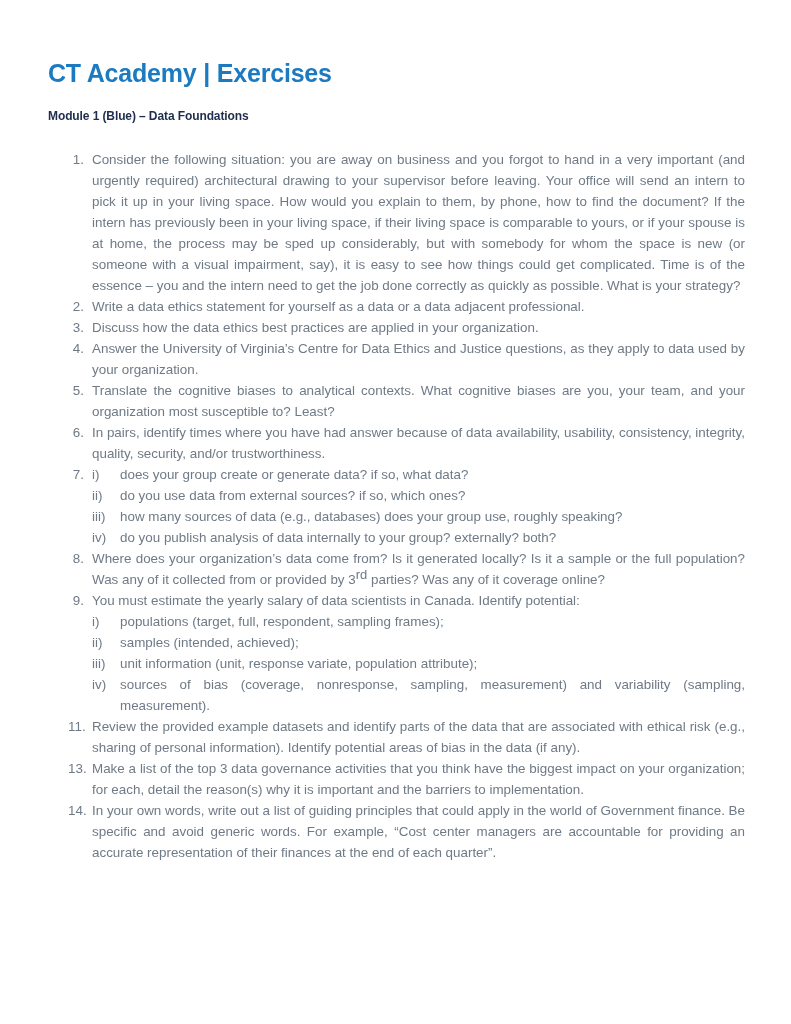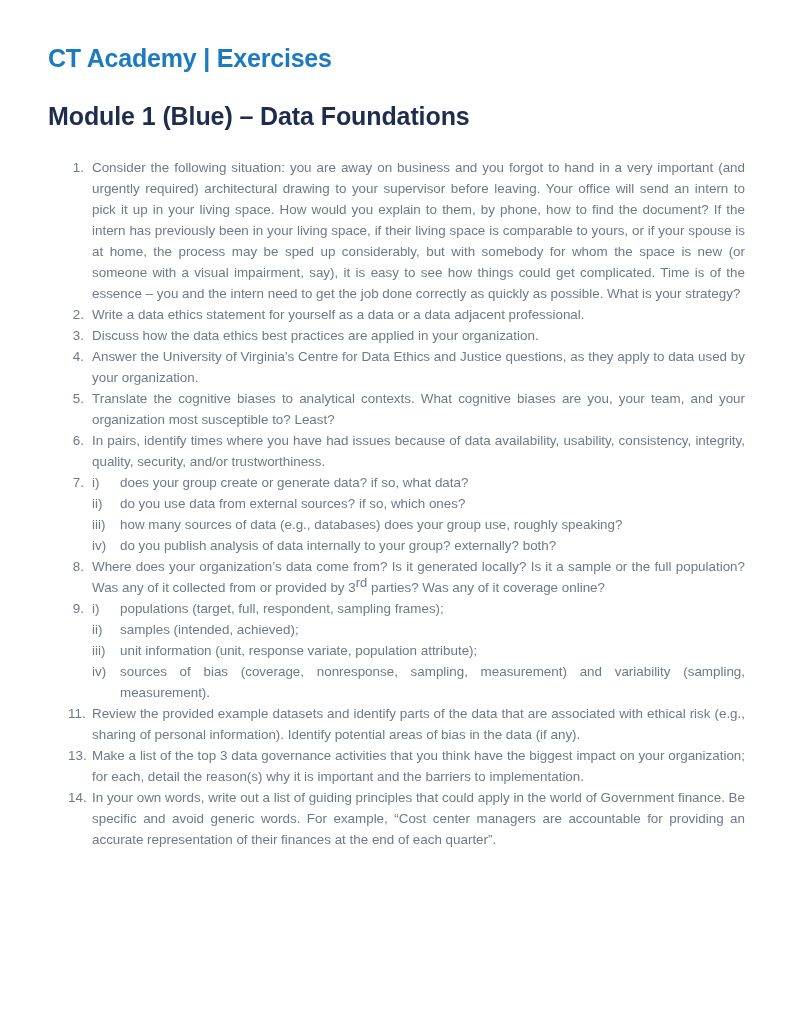--- a/index.html
+++ b/index.html
@@ -10,34 +10,34 @@
   body {
     width: 791px;
     height: 1024px;
     font-family: "Liberation Sans", "DejaVu Sans", sans-serif;
     overflow: hidden;
   }
   .page {
     box-sizing: border-box;
     width: 791px;
     height: 1024px;
-    padding: 34px 46px 20px 48px;
+    padding: 49px 46px 20px 48px;
     background: #ffffff;
   }
   .doc-title {
     font-size: 25px;
     font-weight: 700;
     letter-spacing: -0.2px;
     margin: 10px 0 0 0;
   }
   .module-heading {
-    font-size: 25px;
+    font-size: 12px;
     font-weight: 700;
     letter-spacing: -0.1px;
-    margin: 29px 0 0 0;
+    margin: 21px 0 0 0;
   }
   .exercise-list {
     margin: 26px 0 0 20px;
     font-size: 13.4px;
     line-height: 21px;
     font-weight: 400;
   }
   .item {
     display: flex;
     align-items: flex-start;
@@ -106,21 +106,21 @@
       <div class="txt">Answer the University of Virginia’s Centre for Data Ethics and Justice questions, as they apply to data used by your organization.</div>
     </div>
 
     <div class="item">
       <span class="num">5.</span>
       <div class="txt">Translate the cognitive biases to analytical contexts. What cognitive biases are you, your team, and your organization most susceptible to? Least?</div>
     </div>
 
     <div class="item">
       <span class="num">6.</span>
-      <div class="txt">In pairs, identify times where you have had issues because of data availability, usability, consistency, integrity, quality, security, and/or trustworthiness.</div>
+      <div class="txt">In pairs, identify times where you have had answer because of data availability, usability, consistency, integrity, quality, security, and/or trustworthiness.</div>
     </div>
 
     <div class="item">
       <span class="num">7.</span>
       <div class="txt">
         <div class="sublist">
           <div class="subitem">
             <span class="submarker">i)</span>
             <div class="subtxt">does your group create or generate data? if so, what data?</div>
           </div>
@@ -141,20 +141,21 @@
     </div>
 
     <div class="item">
       <span class="num">8.</span>
       <div class="txt"><span>Where does your organization’s data come from? Is it generated locally? Is it a sample or the full population? Was any of it collected from or provided by 3</span><sup class="ord">rd</sup><span> parties? Was any of it coverage online?</span></div>
     </div>
 
     <div class="item">
       <span class="num">9.</span>
       <div class="txt">
+        <div>You must estimate the yearly salary of data scientists in Canada. Identify potential:</div>
         <div class="sublist">
           <div class="subitem">
             <span class="submarker">i)</span>
             <div class="subtxt">populations (target, full, respondent, sampling frames);</div>
           </div>
           <div class="subitem">
             <span class="submarker">ii)</span>
             <div class="subtxt">samples (intended, achieved);</div>
           </div>
           <div class="subitem">

